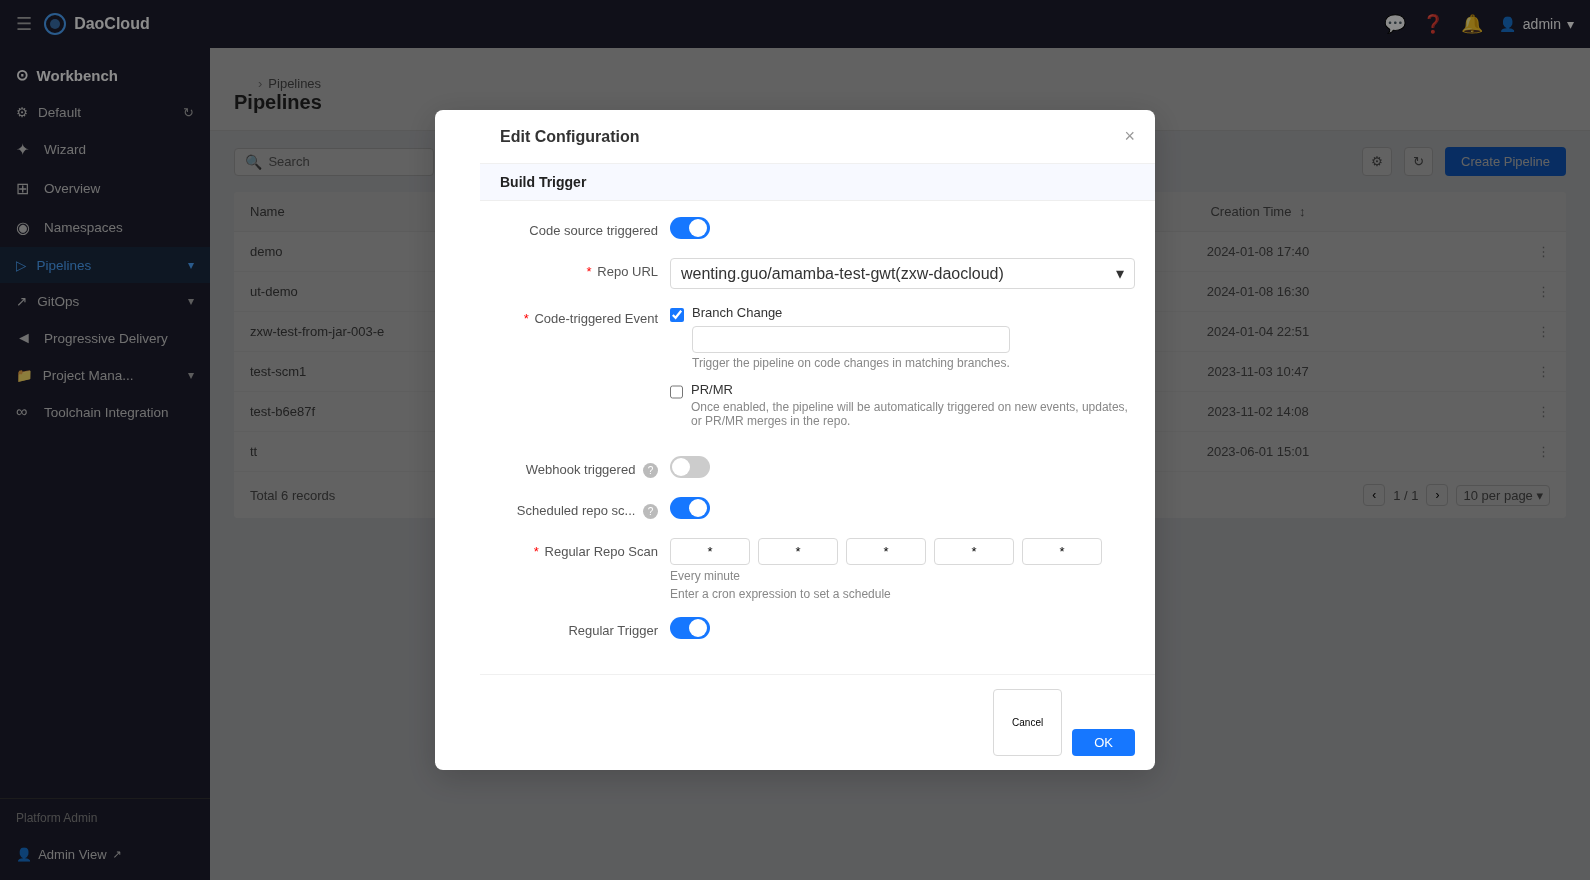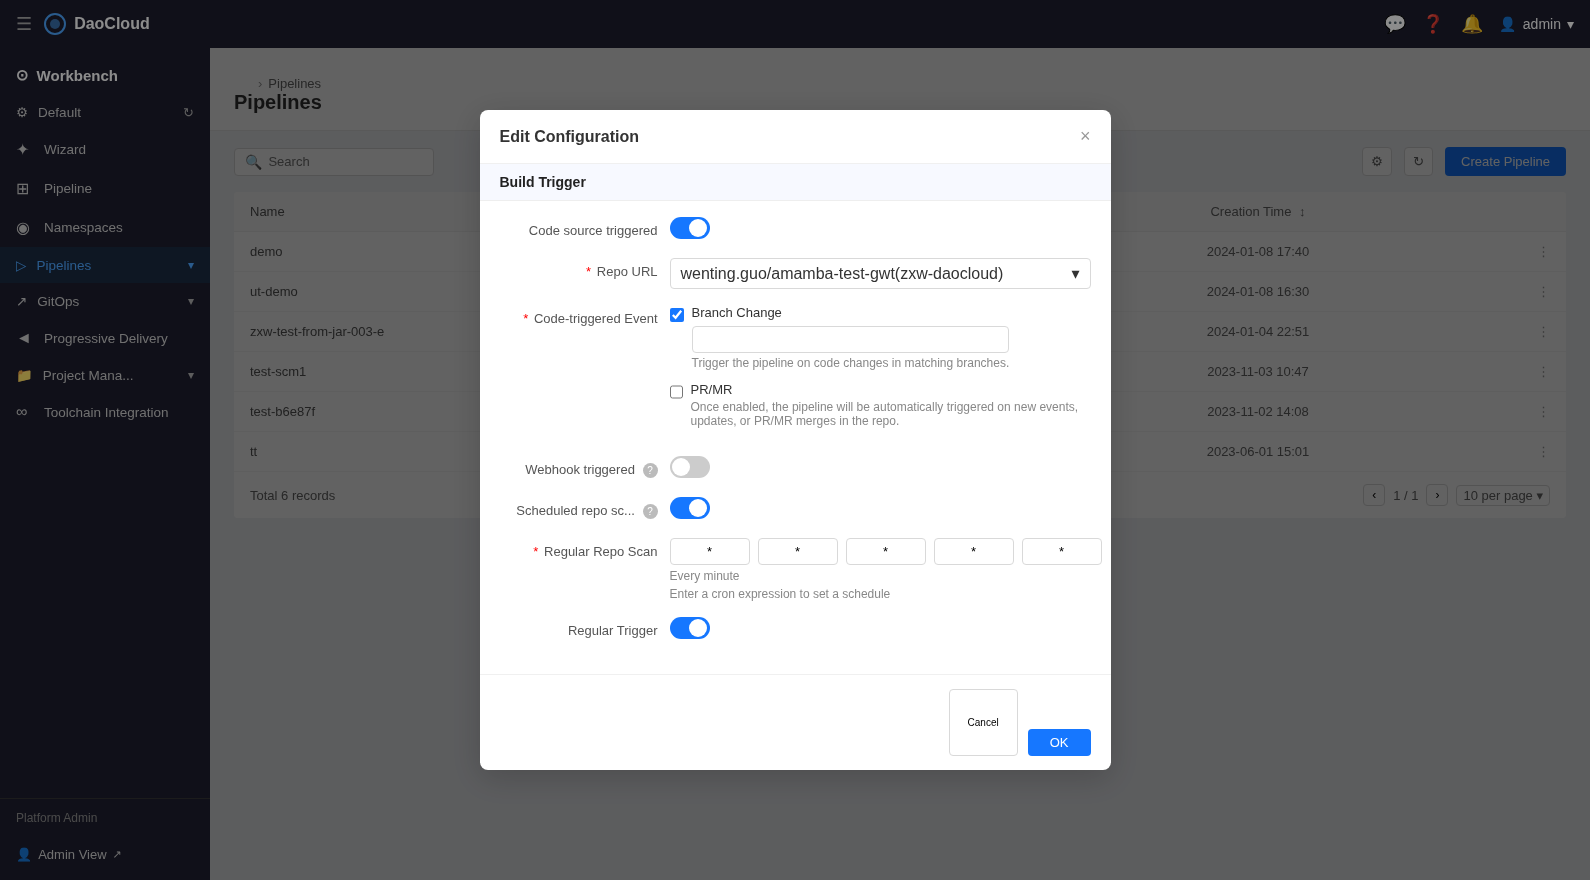--- a/index.html
+++ b/index.html
@@ -50,21 +50,21 @@
     .col-time { flex: 2; text-align: center; color: #666; }
     .col-action { width: 40px; text-align: right; }
     .table-footer { padding: 12px 16px; display: flex; justify-content: space-between; align-items: center; font-size: 13px; color: #666; background: #fff; }
     .pagination { display: flex; align-items: center; gap: 8px; }
     .page-btn { border: 1px solid #d9d9d9; border-radius: 4px; padding: 3px 8px; cursor: pointer; background: #fff; font-size: 12px; }
 
     
     .overlay { position: fixed; inset: 0; background: rgba(0,0,0,0.45); z-index: 100; display: flex; align-items: center; justify-content: center; }
 
     
-    .modal { background: #fff; border-radius: 8px; width: 631px; max-height: 700px; display: flex; flex-direction: column; position: relative; box-shadow: 0 8px 32px rgba(0,0,0,0.18); }
+    .modal { background: #fff; border-radius: 8px; width: 720px; max-height: 700px; display: flex; flex-direction: column; position: relative; box-shadow: 0 8px 32px rgba(0,0,0,0.18); padding-left: 45px; }
     .modal-header { display: flex; align-items: center; justify-content: space-between; padding: 16px 20px; border-bottom: 1px solid #f0f0f0; }
     .modal-title { font-size: 16px; font-weight: 600; }
     .modal-close { cursor: pointer; color: #999; font-size: 18px; background: none; border: none; }
     .modal-body { flex: 1; overflow-y: auto; padding: 0; }
     .modal-footer { padding: 14px 20px; border-top: 1px solid #f0f0f0; display: flex; justify-content: flex-end; gap: 10px; }
     .btn-cancel { border: 1px solid #d9d9d9; background: #fff; border-radius: 4px; padding: 6px 18px; cursor: pointer; font-size: 10px; }
     .btn-ok { background: #1677ff; color: #fff; border: none; border-radius: 4px; padding: 6px 22px; cursor: pointer; font-size: 13px; margin-top: 40px; }
 
     
     .section-title { background: #f7f9ff; padding: 10px 20px; font-weight: 600; font-size: 14px; color: #222; border-bottom: 1px solid #eee; }
@@ -146,21 +146,21 @@
       </div>
       <span style="color:#aaa;font-size:13px;">↻</span>
     </div>
 
     <div class="sidebar-item">
       <span class="icon">✦</span>
       <span>Wizard</span>
     </div>
     <div class="sidebar-item">
       <span class="icon">⊞</span>
-      <span>Pipeline</span>
+      <span>Overview</span>
     </div>
     <div class="sidebar-item">
       <span class="icon">◉</span>
       <span>Namespaces</span>
     </div>
 
     <div class="sidebar-item-row active" style="background:#1a2a40;">
       <div class="sidebar-item-row-left active">
         <span class="icon">▷</span>
         <span>Pipelines</span>

